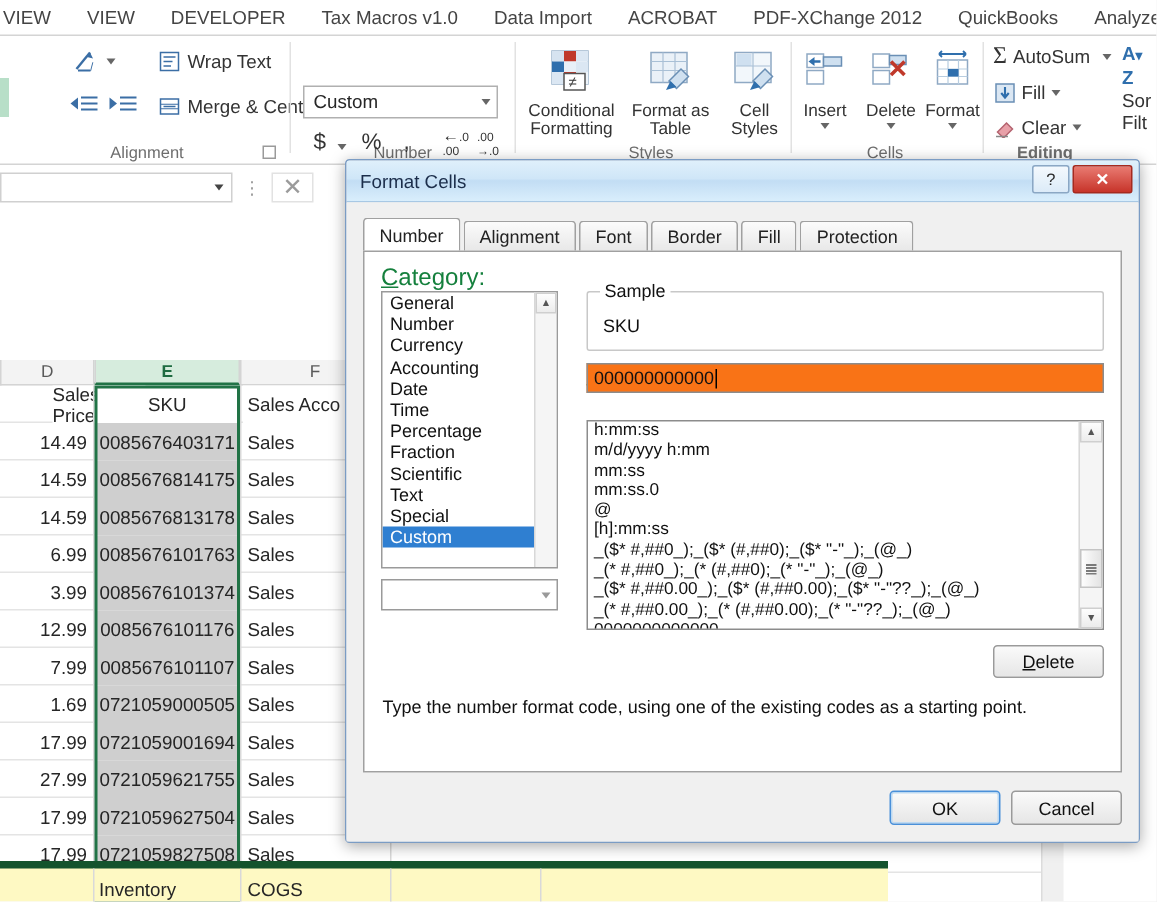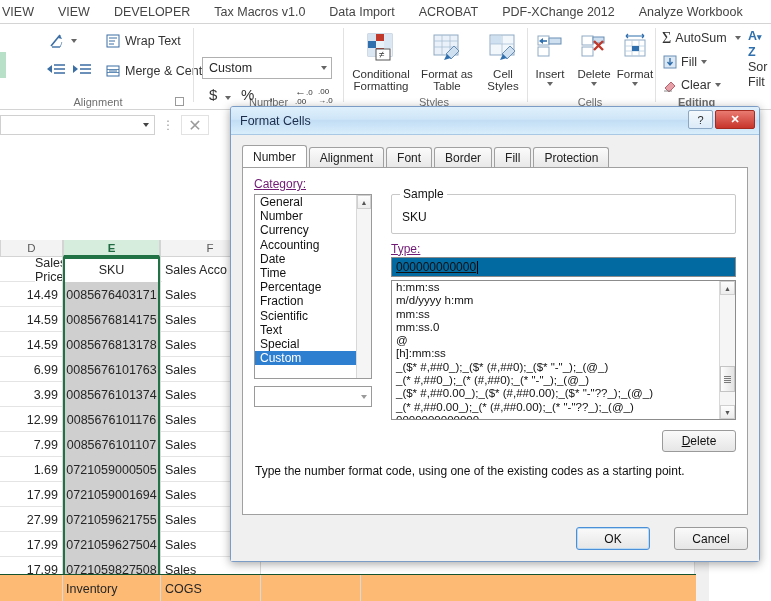--- a/index.html
+++ b/index.html
@@ -155,21 +155,21 @@
     background:linear-gradient(to bottom,#fbfbfb,#e7e7e7);
     font-size:12px; color:#222;
     display:flex; align-items:center; border-radius:3px 3px 0 0;
   }
   .dtab.active { height:23px; background:#fff; border-bottom:1px solid #fff; }
   #tab-panel {
     position:absolute; top:32px; left:11px; right:11px; bottom:46px;
     background:#fff; border:1px solid #a0a0a0;
   }
 
-  .flabel { position:absolute; font-size:12px; color:#701a75;text-decoration:underline; }
+  .flabel { position:absolute; font-size:16px; color:#15803d; }
   .flabel u { text-decoration:underline; }
 
   
   #cat-list {
     position:absolute; left:11px; top:26px; width:118px; height:185px;
     border:1px solid #9a9a9a; background:#fff; overflow:hidden;
   }
   #cat-items { position:absolute; left:0; top:0; right:15px; }
   .cat-item { height:14.2px; font-size:12px; padding-left:5px; color:#111; line-height:14.2px; white-space:nowrap;}
   .cat-item.sel { background:#2f7fd1; color:#fff; }
@@ -196,23 +196,23 @@
     position:absolute; left:148px; top:26px; right:11px; height:40px;
     border:1px solid #c8c8c8; border-radius:2px;
   }
   #sample-legend {
     position:absolute; top:-8px; left:8px; background:#fff; padding:0 3px; font-size:12px; color:#111;
   }
   #sample-value { position:absolute; left:10px; top:15px; font-size:12px; color:#111; }
 
   #type-label { left:148px; top:74px; }
   #type-input {
-    position:absolute; left:148px; top:89px; right:11px; height:20px;
-    border:1px solid #8c8c8c; background:#0369a1; font-size:12px; color:#111;
-    display:flex; align-items:center; padding-left:4px;text-decoration:underline;
+    position:absolute; left:148px; top:74px; right:11px; height:20px;
+    border:1px solid #8c8c8c; background:#f97316; font-size:12px; color:#111;
+    display:flex; align-items:center; padding-left:4px;
   }
   #type-caret { width:1px; height:13px; background:#000; margin-left:1px; }
 
   #type-list {
     position:absolute; left:148px; top:112px; right:11px; height:140px;
     border:1px solid #8c8c8c; background:#fff; overflow:hidden;
   }
   #type-items { position:absolute; left:0; top:0; right:16px; }
   .type-item { height:13.3px; line-height:13.3px; font-size:11.5px; padding-left:4px; color:#111; white-space:nowrap; }
 
@@ -225,40 +225,41 @@
   }
   #hint-text { position:absolute; left:12px; top:296px; font-size:12px; color:#111; }
 
   
   #small-combo {
     position:absolute; left:11px; top:218px; width:118px; height:21px;
     border:1px solid #9a9a9a; background:#fff; display:flex;align-items:center;justify-content:flex-end;
     padding-right:4px;
   }
 
-  #dlg-footer { position:absolute; right:11px; bottom:11px; display:flex; gap:24px; }
+  #dlg-footer { position:absolute; right:11px; bottom:11px; display:flex; gap:7px; }
   .fbtn {
     width:74px; height:23px; border:1px solid #9a9a9a; border-radius:3px;
     background:linear-gradient(to bottom,#fafafa,#e6e6e6);
     display:flex; align-items:center; justify-content:center;
     font-size:12px; color:#111;
   }
   .fbtn.default { border:1px solid #4a90d9; box-shadow:inset 0 0 0 1px #bcd9f2; }
 </style>
 </head>
 <body>
 
 <div id="ribbon-tabs">
   <div class="rtab" style="padding-left:2px;">VIEW</div>
   <div class="rtab">VIEW</div>
   <div class="rtab">DEVELOPER</div>
   <div class="rtab">Tax Macros v1.0</div>
   <div class="rtab">Data Import</div>
   <div class="rtab">ACROBAT</div>
   <div class="rtab">PDF-XChange 2012</div>
+  <div class="rtab">QuickBooks</div>
   <div class="rtab">Analyze Workbook</div>
 
 </div>
 
 <div id="ribbon-body">
 
   <div id="accent-sliver"></div>
 
   <div class="rgroup" style="left:8px;width:180px;">
 
@@ -657,20 +658,20 @@
       <div id="hint-text">Type the number format code, using one of the existing codes as a starting point.</div>
     </div>
 
     <div id="dlg-footer">
       <div class="fbtn default">OK</div>
       <div class="fbtn">Cancel</div>
     </div>
   </div>
 </div>
 
-<div style="position:absolute;left:0;top:574px;width:696px;height:27px;background:#fdba74;border-top:1px solid #14532d;">
+<div style="position:absolute;left:0;top:574px;width:592px;height:27px;background:#fef9c3;border-top:5px solid #14532d;">
   <div class="cell txt" style="left:63px;width:97px;top:1px;">Inventory</div>
   <div class="cell txt" style="left:162px;width:98px;top:1px;">COGS</div>
   <div class="vline" style="left:62px;top:0;height:27px;"></div>
   <div class="vline" style="left:160px;top:0;height:27px;"></div>
   <div class="vline" style="left:260px;top:0;height:27px;"></div>
   <div class="vline" style="left:360px;top:0;height:27px;"></div>
 </div>
 
 </body></html>

